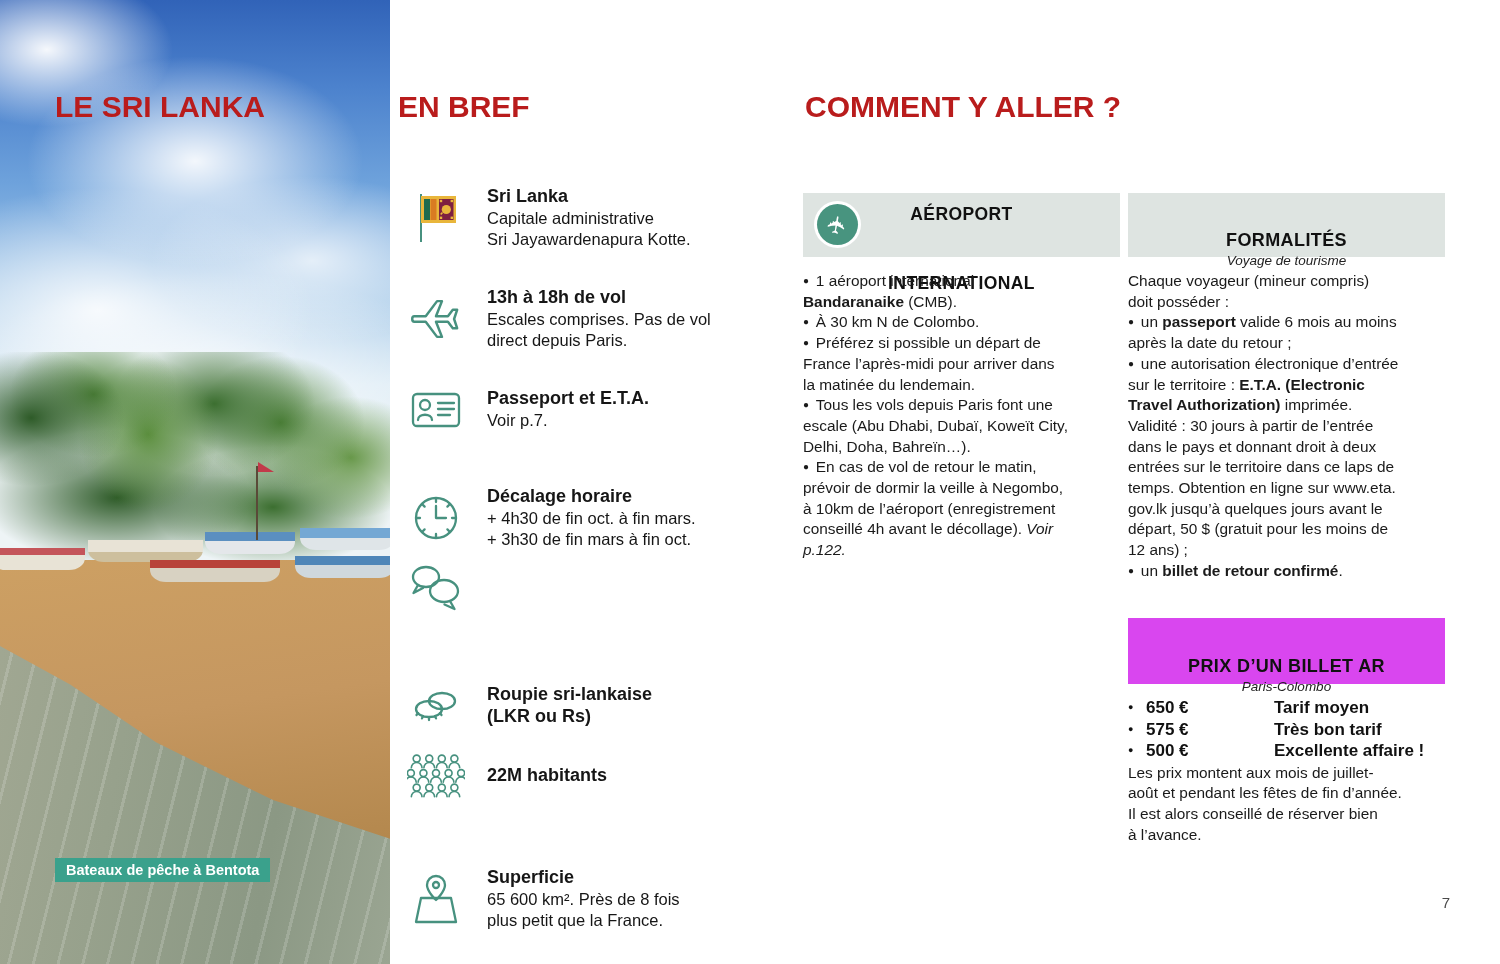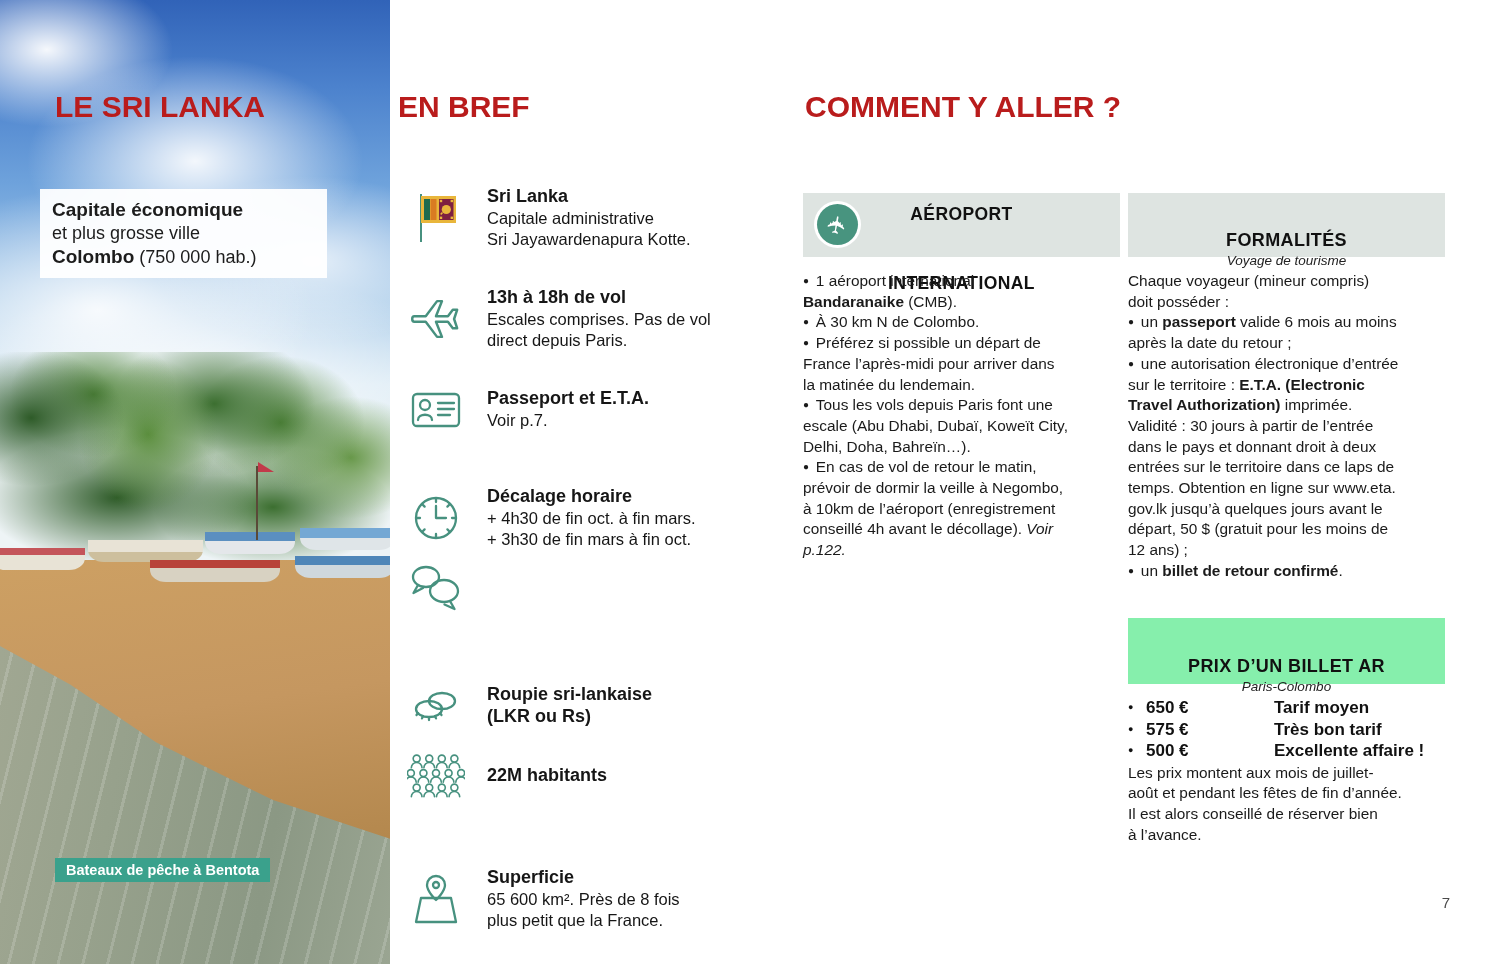--- a/index.html
+++ b/index.html
@@ -107,21 +107,21 @@
   .t-door{position:absolute;left:50%;transform:translateX(-50%);bottom:0;width:58px;height:74px;
     background:#58241a;border:6px solid #c9a03f;border-bottom:none;border-radius:8px 8px 0 0;}
   .guardian{position:absolute;bottom:0;width:26px;height:62px;border-radius:9px 9px 3px 3px;
     background:linear-gradient(180deg,#e0b84f 0 55%,#b03a2e 55% 68%,#cfa343 68%);}
   .g1{left:calc(50% - 96px);}
   .g2{left:calc(50% + 70px);}
   #caption-temple{left:12px;top:228px;position:absolute;}
 
   
   #price-box{position:absolute;left:1128px;top:618px;width:317px;z-index:2;}
-  #price-header{position:relative;width:317px;height:66px;background:#86efac;
+  #price-header{position:relative;width:317px;height:66px;background:#d946ef;
                 display:flex;flex-direction:column;justify-content:center;text-align:center;}
   #price-rows{margin-top:13px;}
   .price-row{display:grid;grid-template-columns:18px 128px auto;font-size:17px;font-weight:bold;
              line-height:21.5px;color:#111;}
   .price-row .blt{font-size:9px;vertical-align:2px;}
   #price-note{margin-top:1px;font-size:15.4px;line-height:20.7px;color:#1a1a1a;}
 
   #page-number{position:absolute;left:1425px;top:894px;width:25px;text-align:right;
                font-size:15px;color:#4a4a4a;}
 </style>
@@ -145,23 +145,20 @@
     <div class="boat b6"></div>
     <div class="flagpole"></div>
     <div class="flagtip"></div>
   </div>
   <div class="photo-caption" id="caption-beach">Bateaux de pêche à Bentota</div>
 
   <div class="big-title" style="left:55px;">LE SRI LANKA</div>
   <div class="big-title" style="left:398px;">EN BREF</div>
   <div class="big-title" style="left:805px;">COMMENT Y ALLER ?</div>
 
-  <div id="info-box" class="runs"><span class="b">Capitale économique</span><span>
-et plus grosse ville
-</span><span class="b">Colombo</span><span> (750 000 hab.)</span></div>
 
   <div class="fact" style="top:186px;">
     <div class="fact-icon">
       <svg width="48" height="56" viewBox="0 0 48 56">
         <line x1="9" y1="4" x2="9" y2="52" stroke="#47917F" stroke-width="2"></line>
         <rect x="9" y="6" width="35" height="27" fill="#E9B63B"></rect>
         <rect x="12" y="9" width="6" height="21" fill="#1E6B4E"></rect>
         <rect x="18.5" y="9" width="6" height="21" fill="#D97B22"></rect>
         <rect x="27" y="9" width="14.5" height="21" fill="#7E2040"></rect>
         <rect x="27.8" y="9.8" width="2.4" height="2.4" fill="#E9B63B"></rect>

